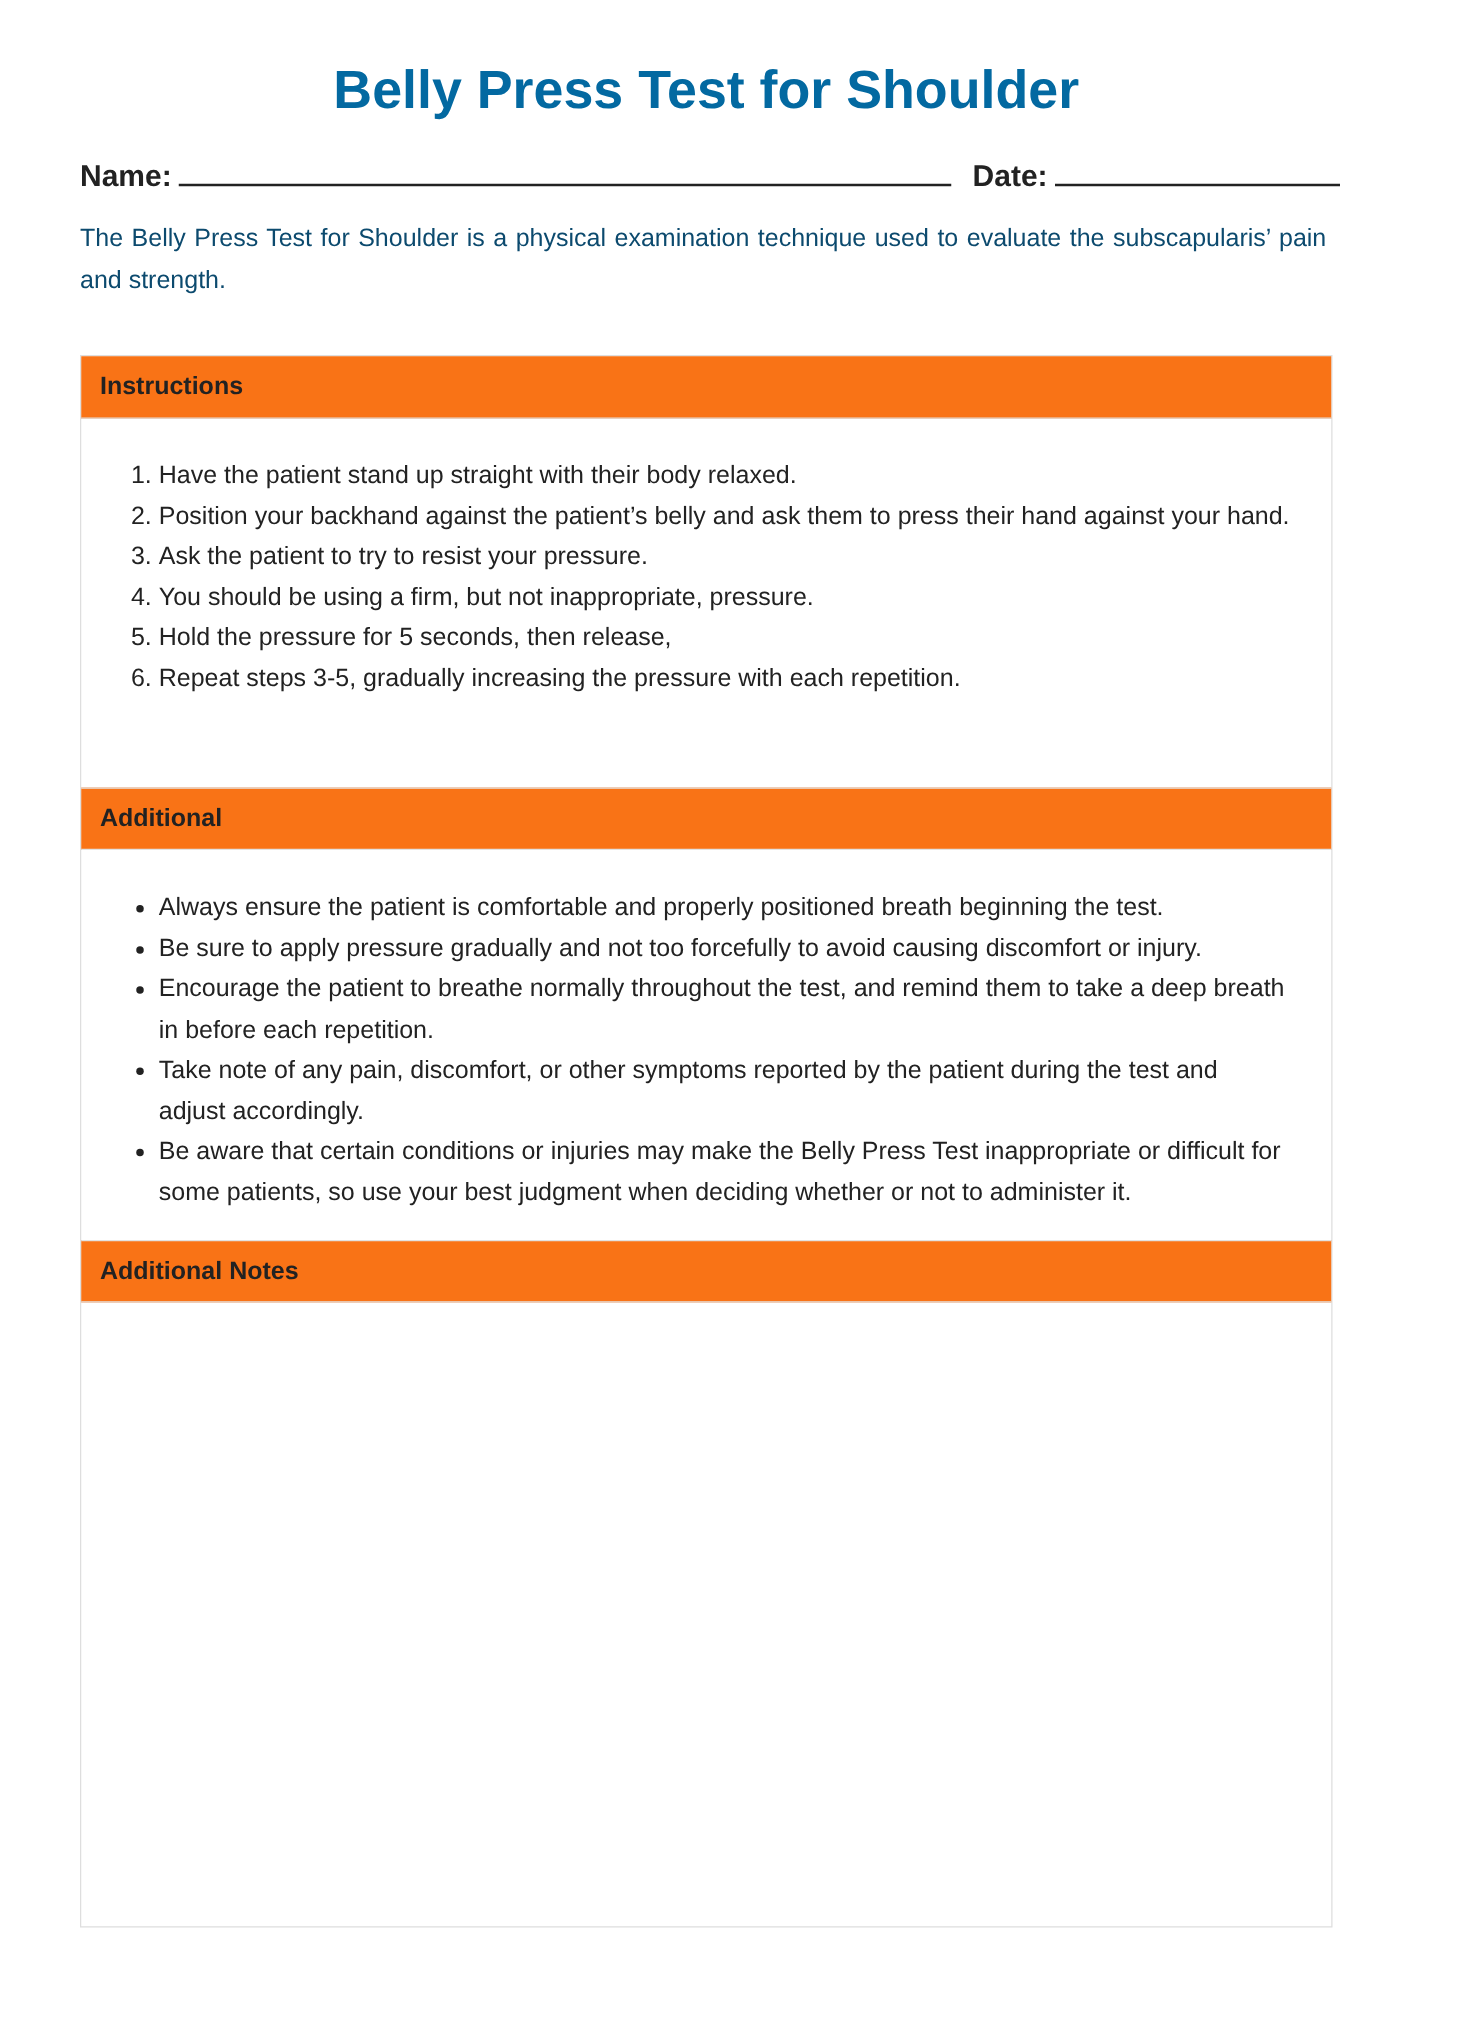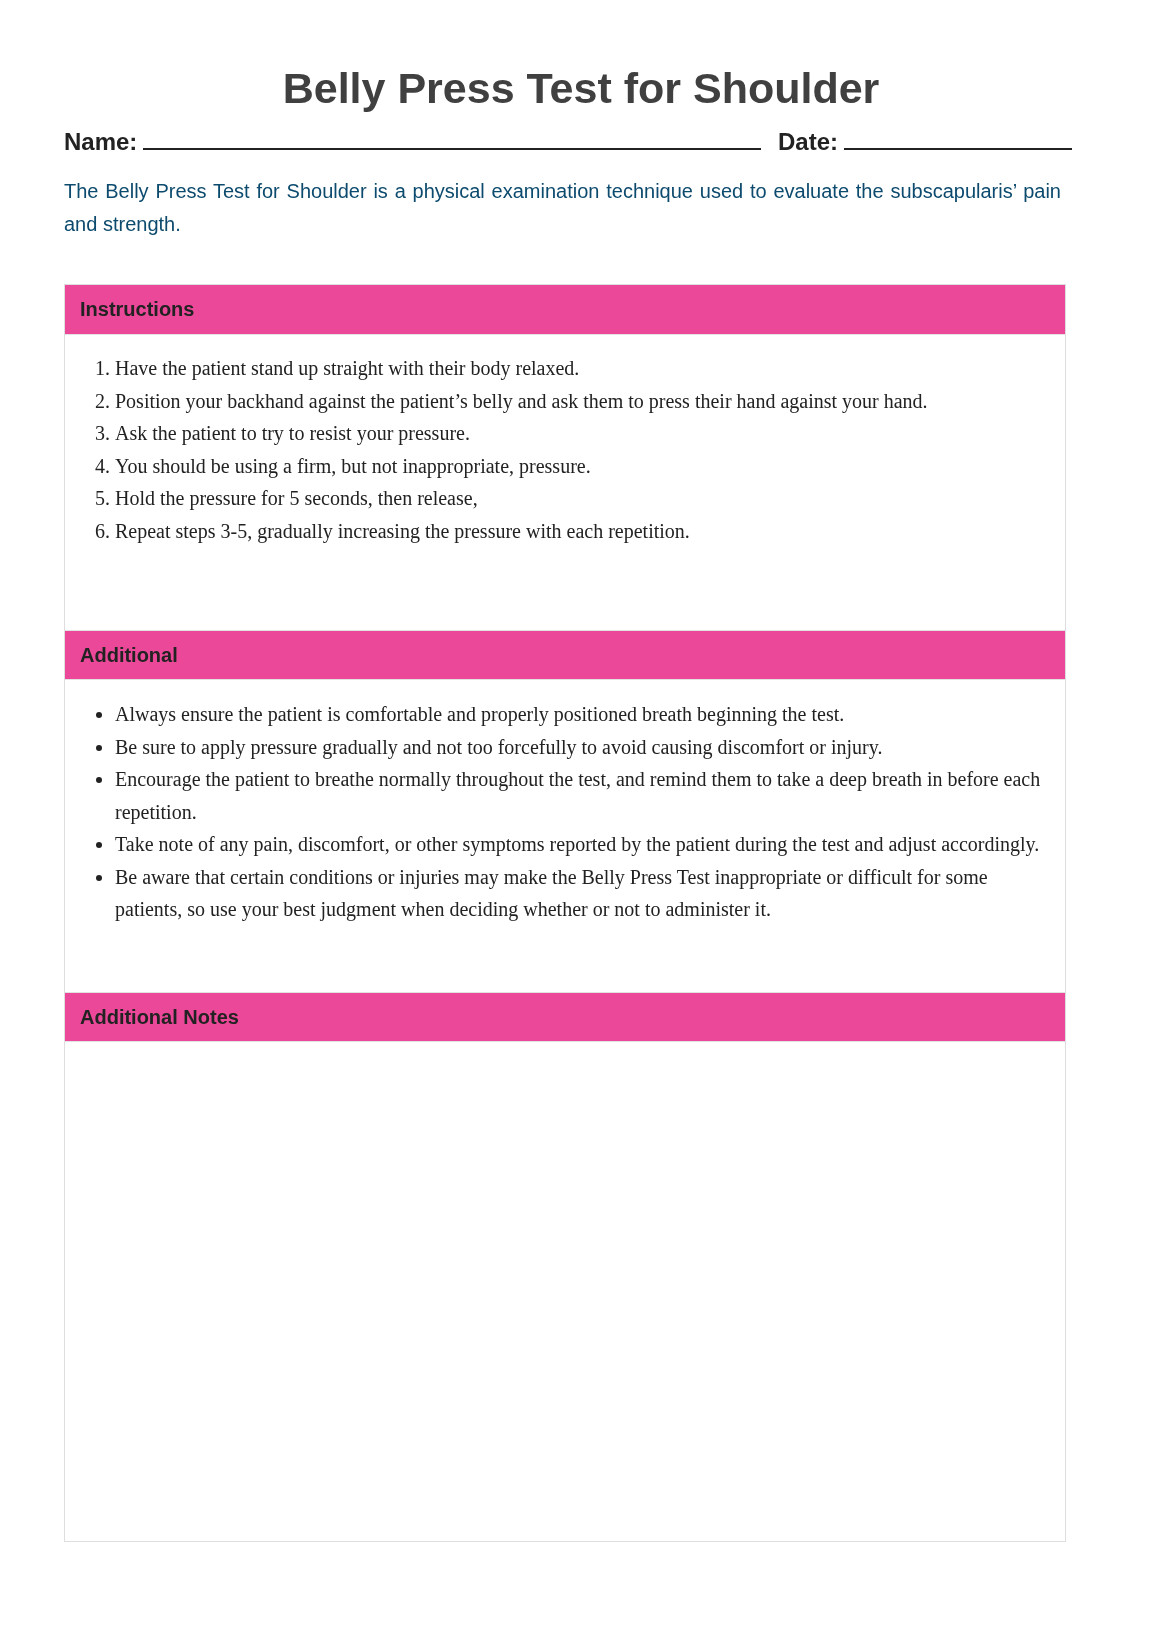--- a/index.html
+++ b/index.html
@@ -2,51 +2,51 @@
 <html><head>
   <meta charset="utf-8">
   <style>
     html, body { margin: 0; padding: 0; background: #ffffff; }
     body {
       width: 1176px; height: 1630px; position: relative; overflow: hidden;
       font-family: "Liberation Sans", sans-serif; color: #222222;
     }
     .title {
       position: absolute; left: 0; width: 1130px; top: 48px;
-      text-align: center; font-size: 43px; font-weight: bold; color: #404040;
-      margin: 16px;
+      text-align: center; font-size: 43px; font-weight: bold; color: #0369a1;
+      margin: 0;
     }
     .namerow {
       position: absolute; left: 64px; top: 128px; width: 1000px;
       font-size: 24px; font-weight: bold; color: #222; white-space: nowrap;
     }
     .namerow .line {
       display: inline-block; border-bottom: 2px solid #222; height: 18px;
       vertical-align: baseline; margin-left: 6px;
     }
     .intro {
       position: absolute; left: 64px; top: 175px; width: 997px;
       font-size: 20px; line-height: 33px; text-align: justify; color: #0c4a6e;
       margin: 0;
     }
     .box {
       position: absolute; left: 64px; top: 284px; width: 1002px; height: 1258px;
       border: 1px solid #dedede; box-sizing: border-box;
     }
     .sec-head {
       position: absolute; left: 0; right: 0; height: 50px;
-      background: #ec4899; border-top: 1px solid #e2e2e2; border-bottom: 1px solid #e2e2e2;
+      background: #f97316; border-top: 1px solid #e2e2e2; border-bottom: 1px solid #e2e2e2;
       box-sizing: border-box;
     }
     .sec-head span {
       position: absolute; left: 15px; top: 13px; font-size: 20px; font-weight: bold; color: #222;
     }
     .list {
-      position: absolute; left: 0; right: 0; margin: 0; padding: 0 20px 0 50px;
-      font-size: 20px; line-height: 32.5px; color: #222; font-family: Liberation Serif, serif;
+      position: absolute; left: 0; right: 0; margin: 12px; padding: 0 20px 0 50px;
+      font-size: 20px; line-height: 32.5px; color: #222;
     }
     .list li { padding-left: 0; }
     ol.list { padding-left: 50px; }
     ul.list { padding-left: 50px; }
   </style>
 </head>
 <body>
 
 <h1 class="title">Belly Press Test for Shoulder</h1>
 

